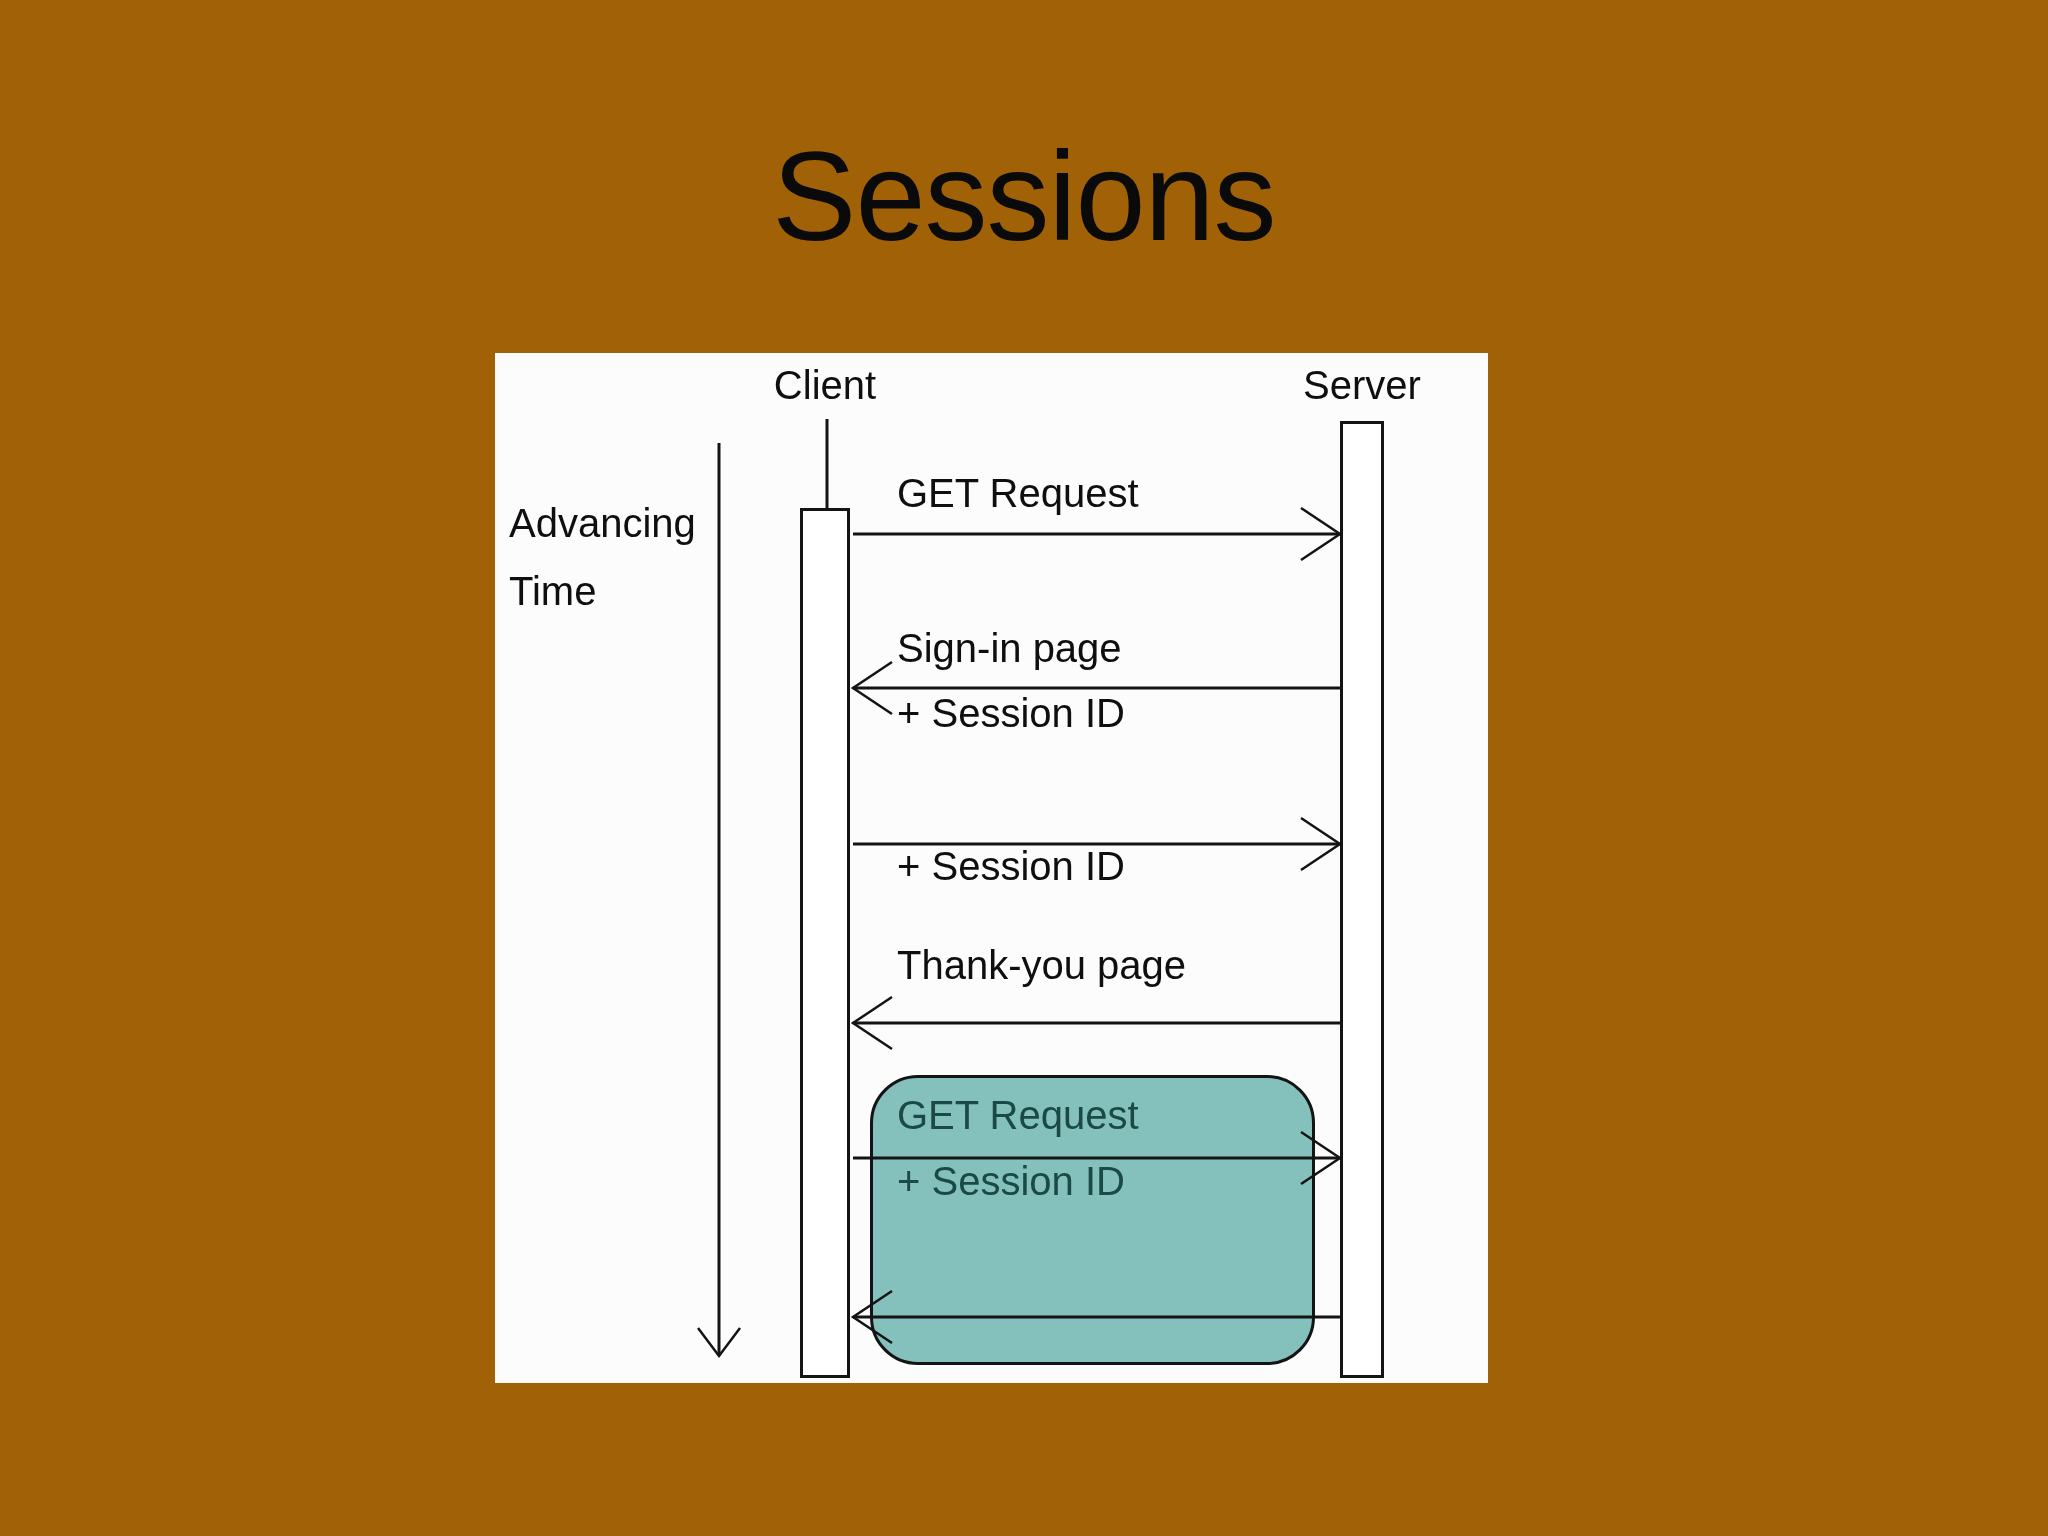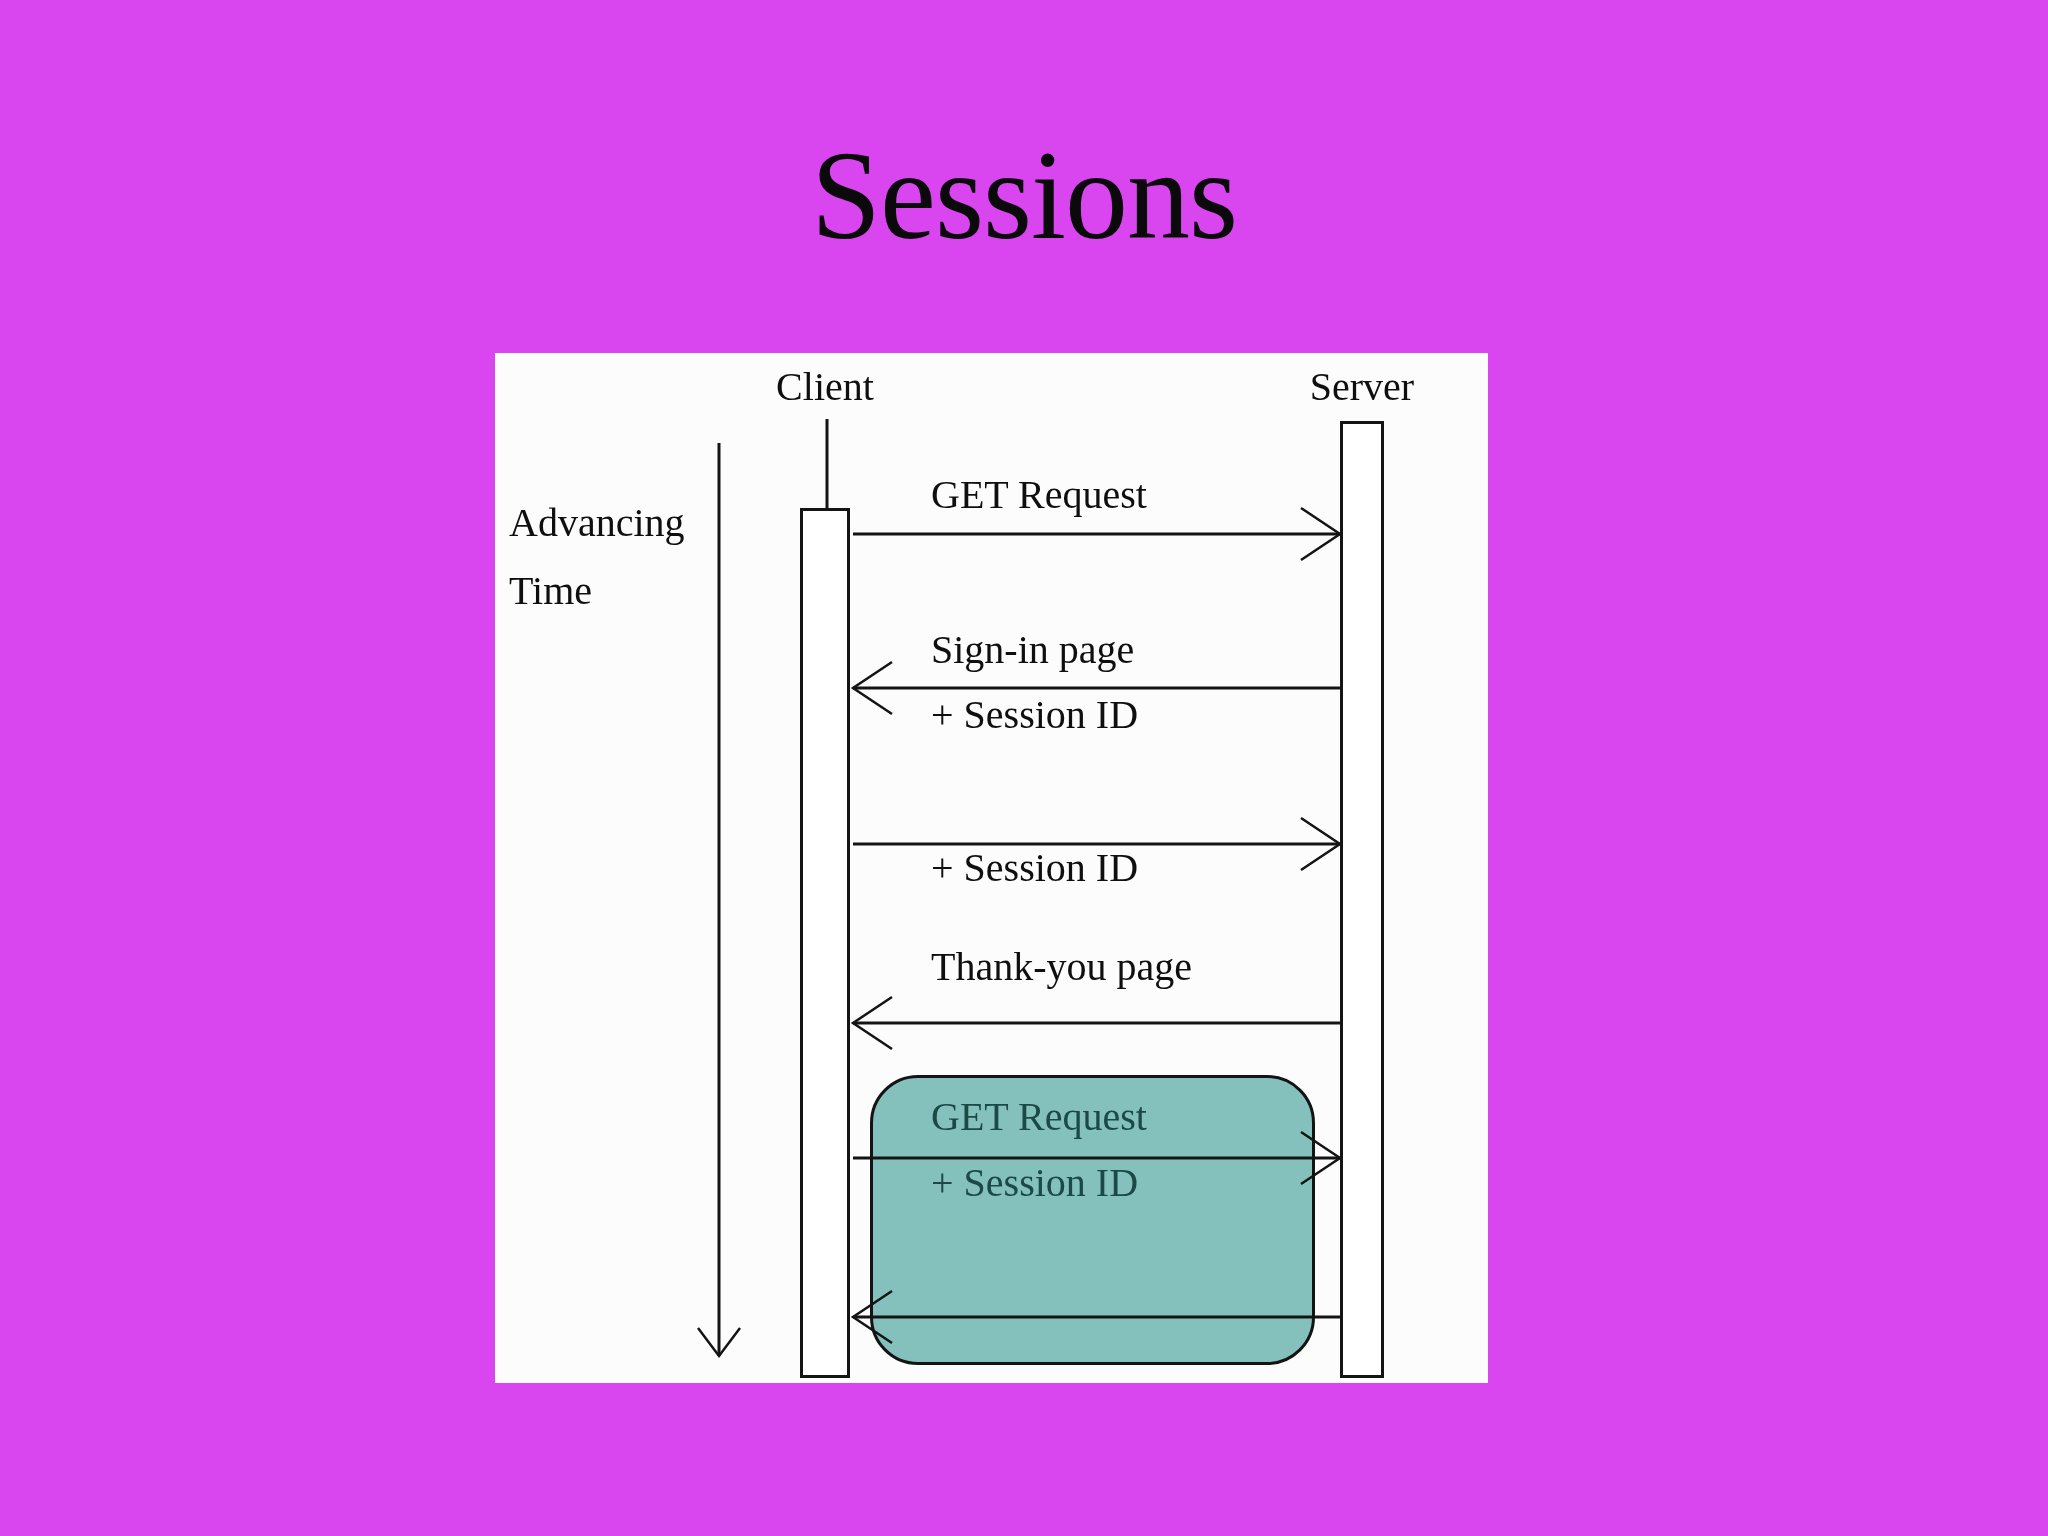--- a/index.html
+++ b/index.html
@@ -6,22 +6,22 @@
     --line:#141414;
     --highlight-fill:#84c1bc;
     --highlight-text:#1b4a46;
     --diagram-bg:#fcfcfc;
     --text:#0f0f0f;
   }
   html,body{margin:0;padding:0;background:#ffffff;}
   .page{
     position:relative;
     width:2048px;height:1536px;
-    background:#d946ef;
-    font-family:Liberation Serif, serif;
+    background:#a16207;
+    font-family:Liberation Sans, sans-serif;
     overflow:hidden;
   }
   .slide-title{
     position:absolute;
     left:0;top:124px;width:2048px;
     text-align:center;
     font-size:126px;
     letter-spacing:-1px;
     color:#0a0a0a;
     white-space:nowrap;
@@ -55,21 +55,20 @@
   .highlight-box{
     position:absolute;
     left:375px;top:722px;width:445px;height:290px;
     background:var(--highlight-fill);
     border:3px solid var(--line);
     border-radius:48px;
   }
   .msg{
     position:absolute;left:402px;
     white-space:nowrap;
-    margin-left:34px;
   }
   .msg.hl{color:var(--highlight-text);}
   svg.overlay{
     position:absolute;left:0;top:0;
     pointer-events:none;
   }
   svg.overlay line, svg.overlay polyline{
     stroke:var(--line);
     fill:none;
     stroke-width:3;

